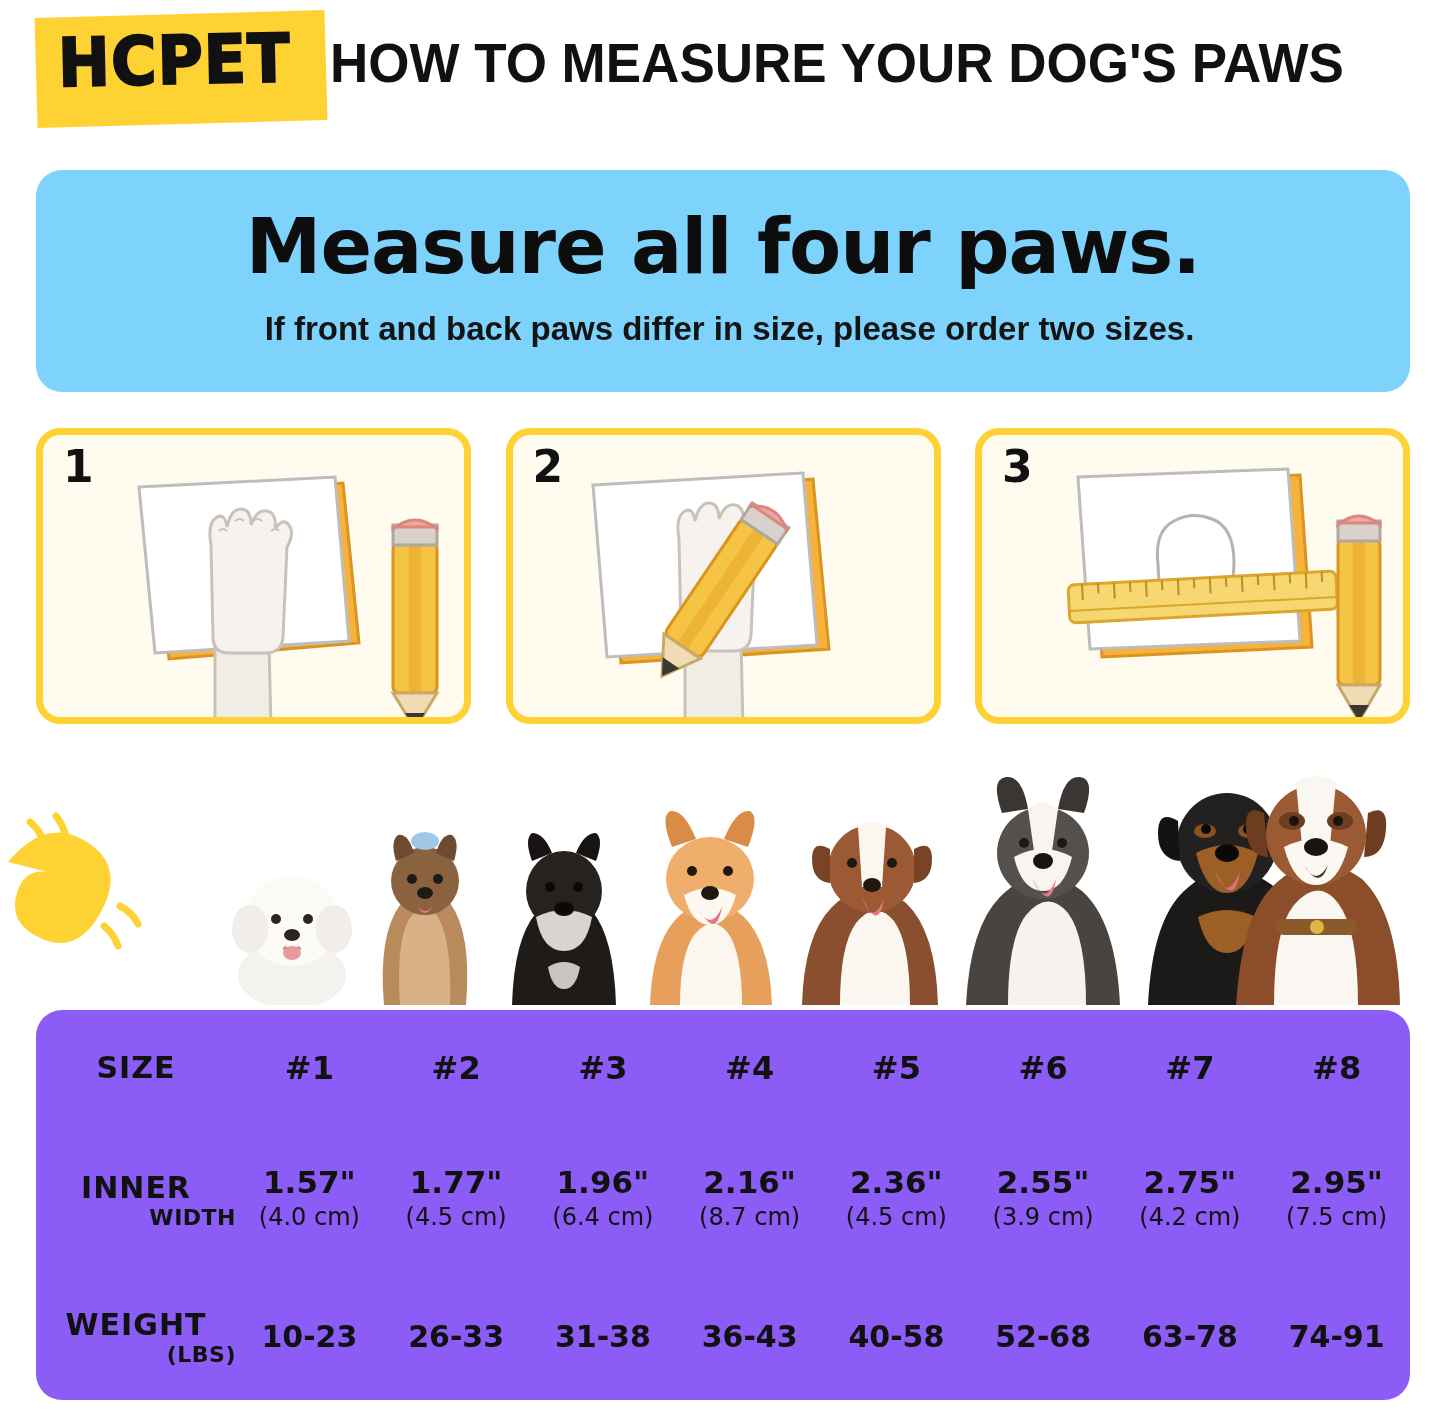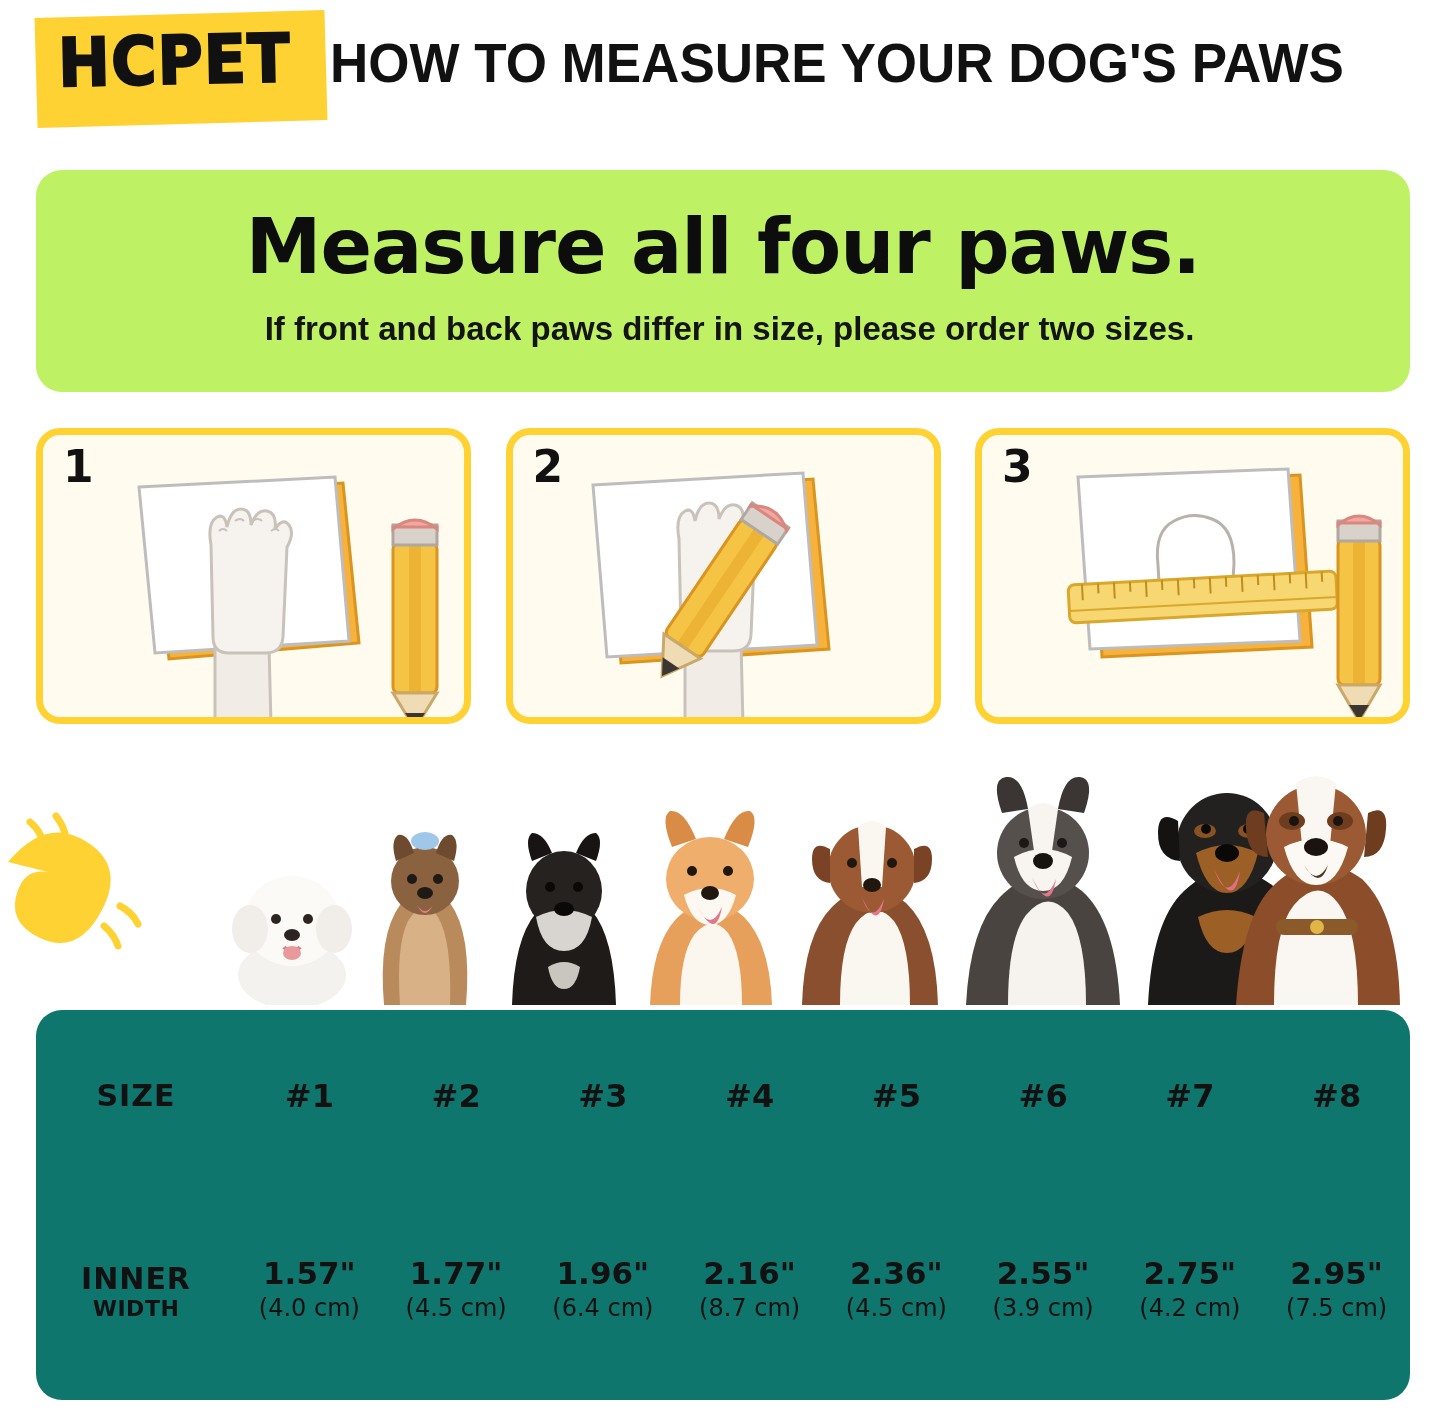--- a/index.html
+++ b/index.html
@@ -47,21 +47,21 @@
     letter-spacing: 0px;
     white-space: nowrap;
     transform: scaleY(1.05);
   }
 
   
   .banner {
     position: absolute;
     left: 36px; top: 170px;
     width: 1374px; height: 222px;
-    background: #bef264;
+    background: #7dd3fc;
     border-radius: 26px;
   }
   .banner-title {
     position: absolute;
     left: 0; right: 0; top: 32px;
     text-align: center;
     font-family: "DejaVu Sans", sans-serif;
     font-weight: bold;
     font-size: 76px;
     color: #0d0d0d;
@@ -119,21 +119,21 @@
   .dog {
     position: absolute;
     bottom: 0;
   }
 
   
   .table-card {
     position: absolute;
     left: 36px; top: 1010px;
     width: 1374px; height: 390px;
-    background: #0f766e;
+    background: #8b5cf6;
     border-radius: 26px;
   }
   table.sizes {
     position: absolute;
     left: 0; top: 0;
     width: 1374px; height: 390px;
     border-collapse: collapse;
     table-layout: fixed;
   }
   table.sizes td, table.sizes th { padding: 0; text-align: center; vertical-align: middle; }
@@ -143,20 +143,21 @@
     font-size: 30px;
     color: #111;
     letter-spacing: 1px;
     text-align: center;
     width: 200px;
   }
   .rowlabel .sub {
     display: block;
     font-size: 22px;
     letter-spacing: 0.5px;
+    text-align: right;
   }
   .hdr {
     font-family: "DejaVu Sans", sans-serif;
     font-weight: bold;
     font-size: 32px;
     color: #111;
   }
   .in-main {
     font-family: "DejaVu Sans", sans-serif;
     font-weight: bold;
@@ -455,15 +456,29 @@
       </td>
       <td>
         <span class="in-main">2.75"</span>
         <span class="in-cm">(4.2 cm)</span>
       </td>
       <td>
         <span class="in-main">2.95"</span>
         <span class="in-cm">(7.5 cm)</span>
       </td>
     </tr>
+    <tr class="r-weight">
+      <td class="rowlabel">
+        <span>WEIGHT</span>
+        <span class="sub">(LBS)</span>
+      </td>
+      <td class="wt">10-23</td>
+      <td class="wt">26-33</td>
+      <td class="wt">31-38</td>
+      <td class="wt">36-43</td>
+      <td class="wt">40-58</td>
+      <td class="wt">52-68</td>
+      <td class="wt">63-78</td>
+      <td class="wt">74-91</td>
+    </tr>
   </tbody>
     </table>
 </div>
 
 </body></html>

